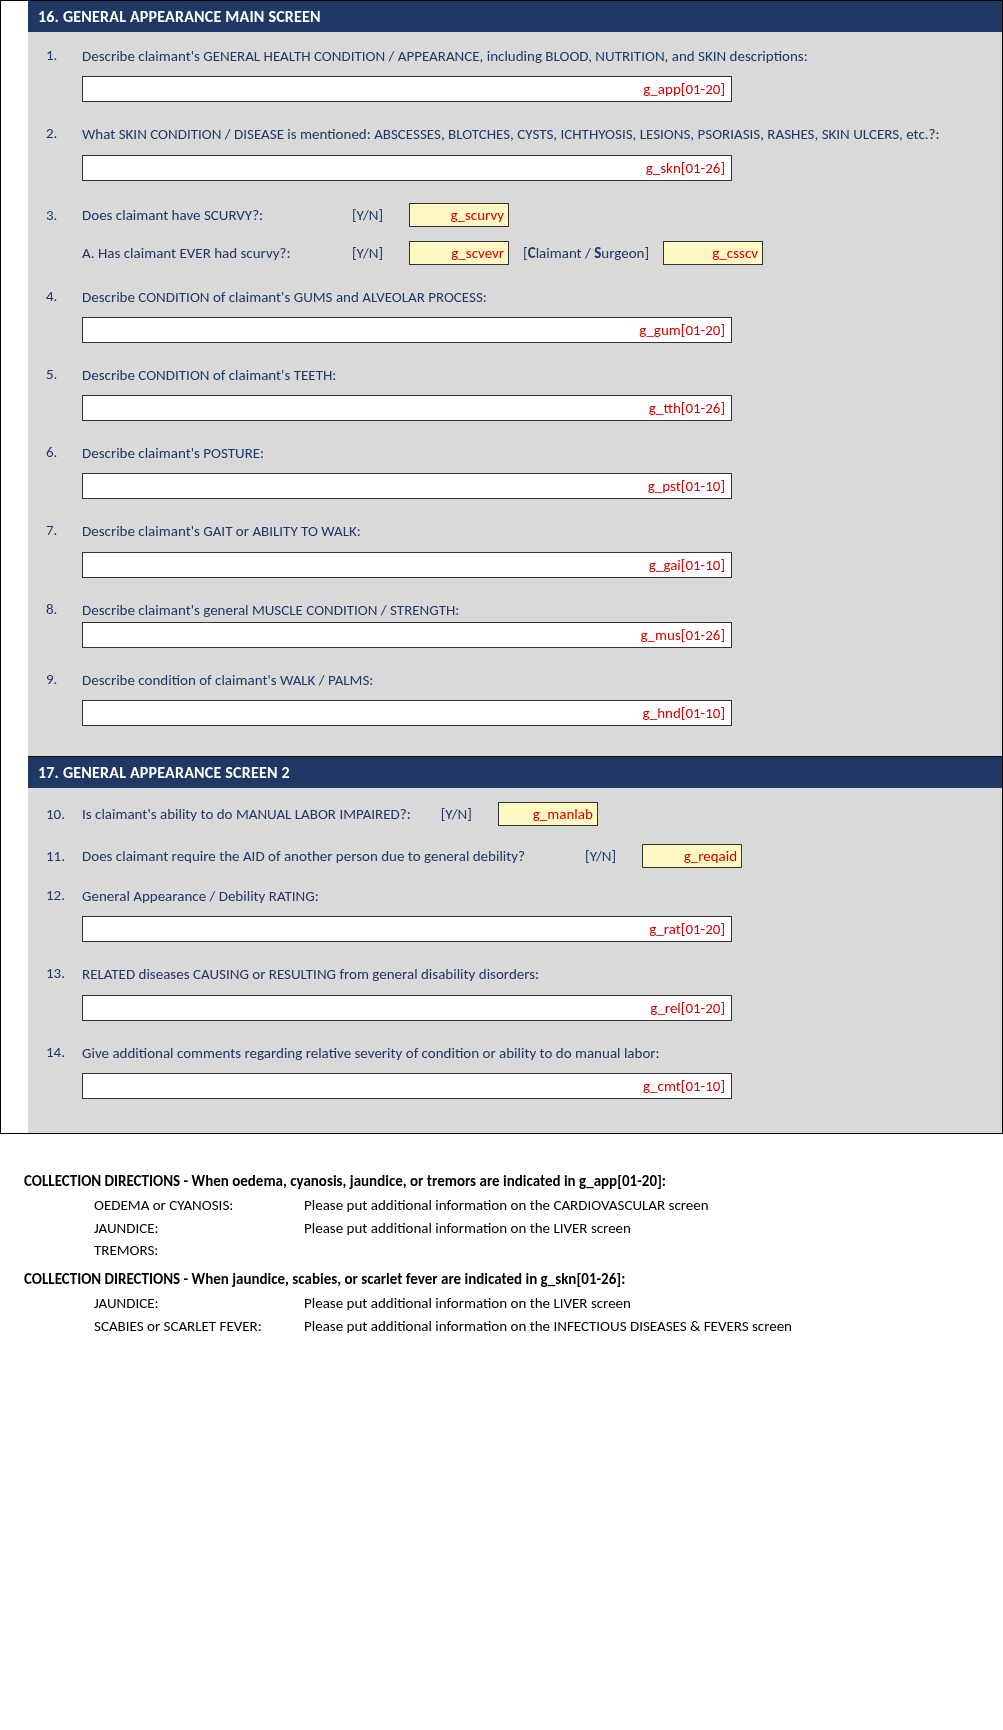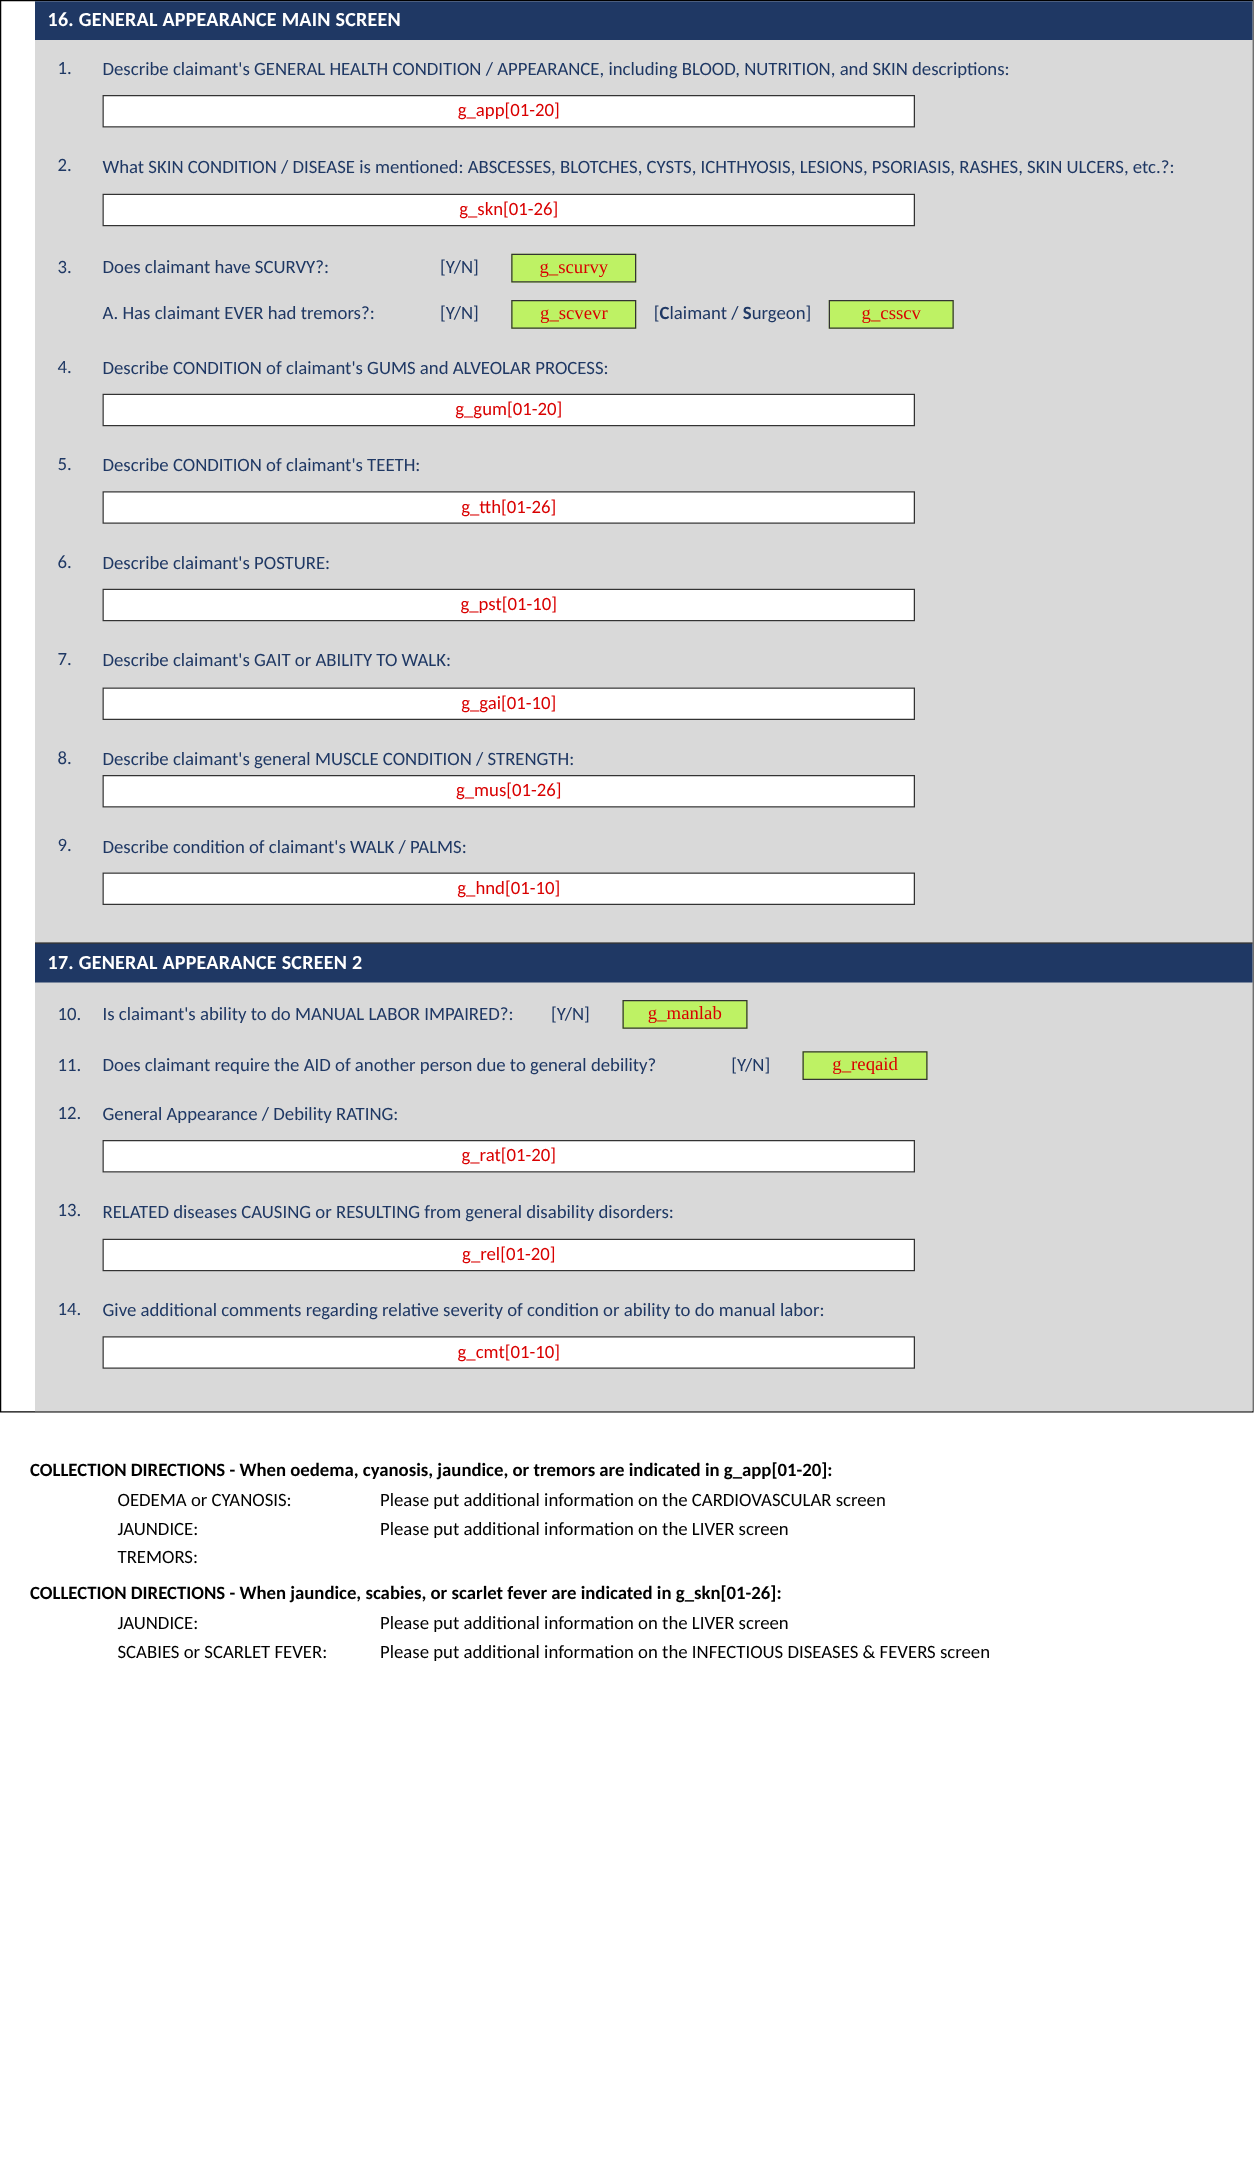--- a/index.html
+++ b/index.html
@@ -58,35 +58,34 @@
   }
   .field-long-wrap {
     margin: 10px 0 22px 36px;
   }
   .field-long {
     display: inline-block;
     width: 650px;
     background: #fff;
     border: 1px solid #333;
     color: #d90000;
-    text-align: center;
+    text-align: right;
     padding: 3px 6px;
     font-size: 15px;
   }
   .field-small {
     display: inline-block;
     width: 100px;
-    background: #bef264;
+    background: #fef9c3;
     border: 1px solid #333;
     color: #d90000;
-    text-align: center;
+    text-align: right;
     padding: 2px 4px;
     font-size: 15px;
     margin: 0 8px;
-    font-family: Liberation Serif, serif;
   }
   .yn {
     display: inline-block;
     color: #1f3864;
     margin: 0 18px 0 30px;
   }
   .bracket-label {
     color: #1f3864;
     margin: 0 6px;
   }
@@ -140,21 +139,21 @@
       </div>
 
       <div class="q-inline">
         <div class="q-num">3.</div>
         <span class="q-text-inline" style="width:260px;">Does claimant have SCURVY?:</span>
         <span class="yn" style="margin-left:10px;">[Y/N]</span>
         <span class="field-small">g_scurvy</span>
       </div>
 
       <div class="sub-ind inline-row" style="margin-bottom:22px;">
-        <span style="width:260px;color:#1f3864;">A. Has claimant EVER had tremors?:</span>
+        <span style="width:260px;color:#1f3864;">A. Has claimant EVER had scurvy?:</span>
         <span class="yn" style="margin-left:10px;">[Y/N]</span>
         <span class="field-small">g_scvevr</span>
         <span class="bracket-label">[<b>C</b>laimant / <b>S</b>urgeon]</span>
         <span class="field-small">g_csscv</span>
       </div>
 
       <div class="q-row">
         <div class="q-num">4.</div>
         <div class="q-text">Describe CONDITION of claimant's GUMS and ALVEOLAR PROCESS:</div>
       </div>

